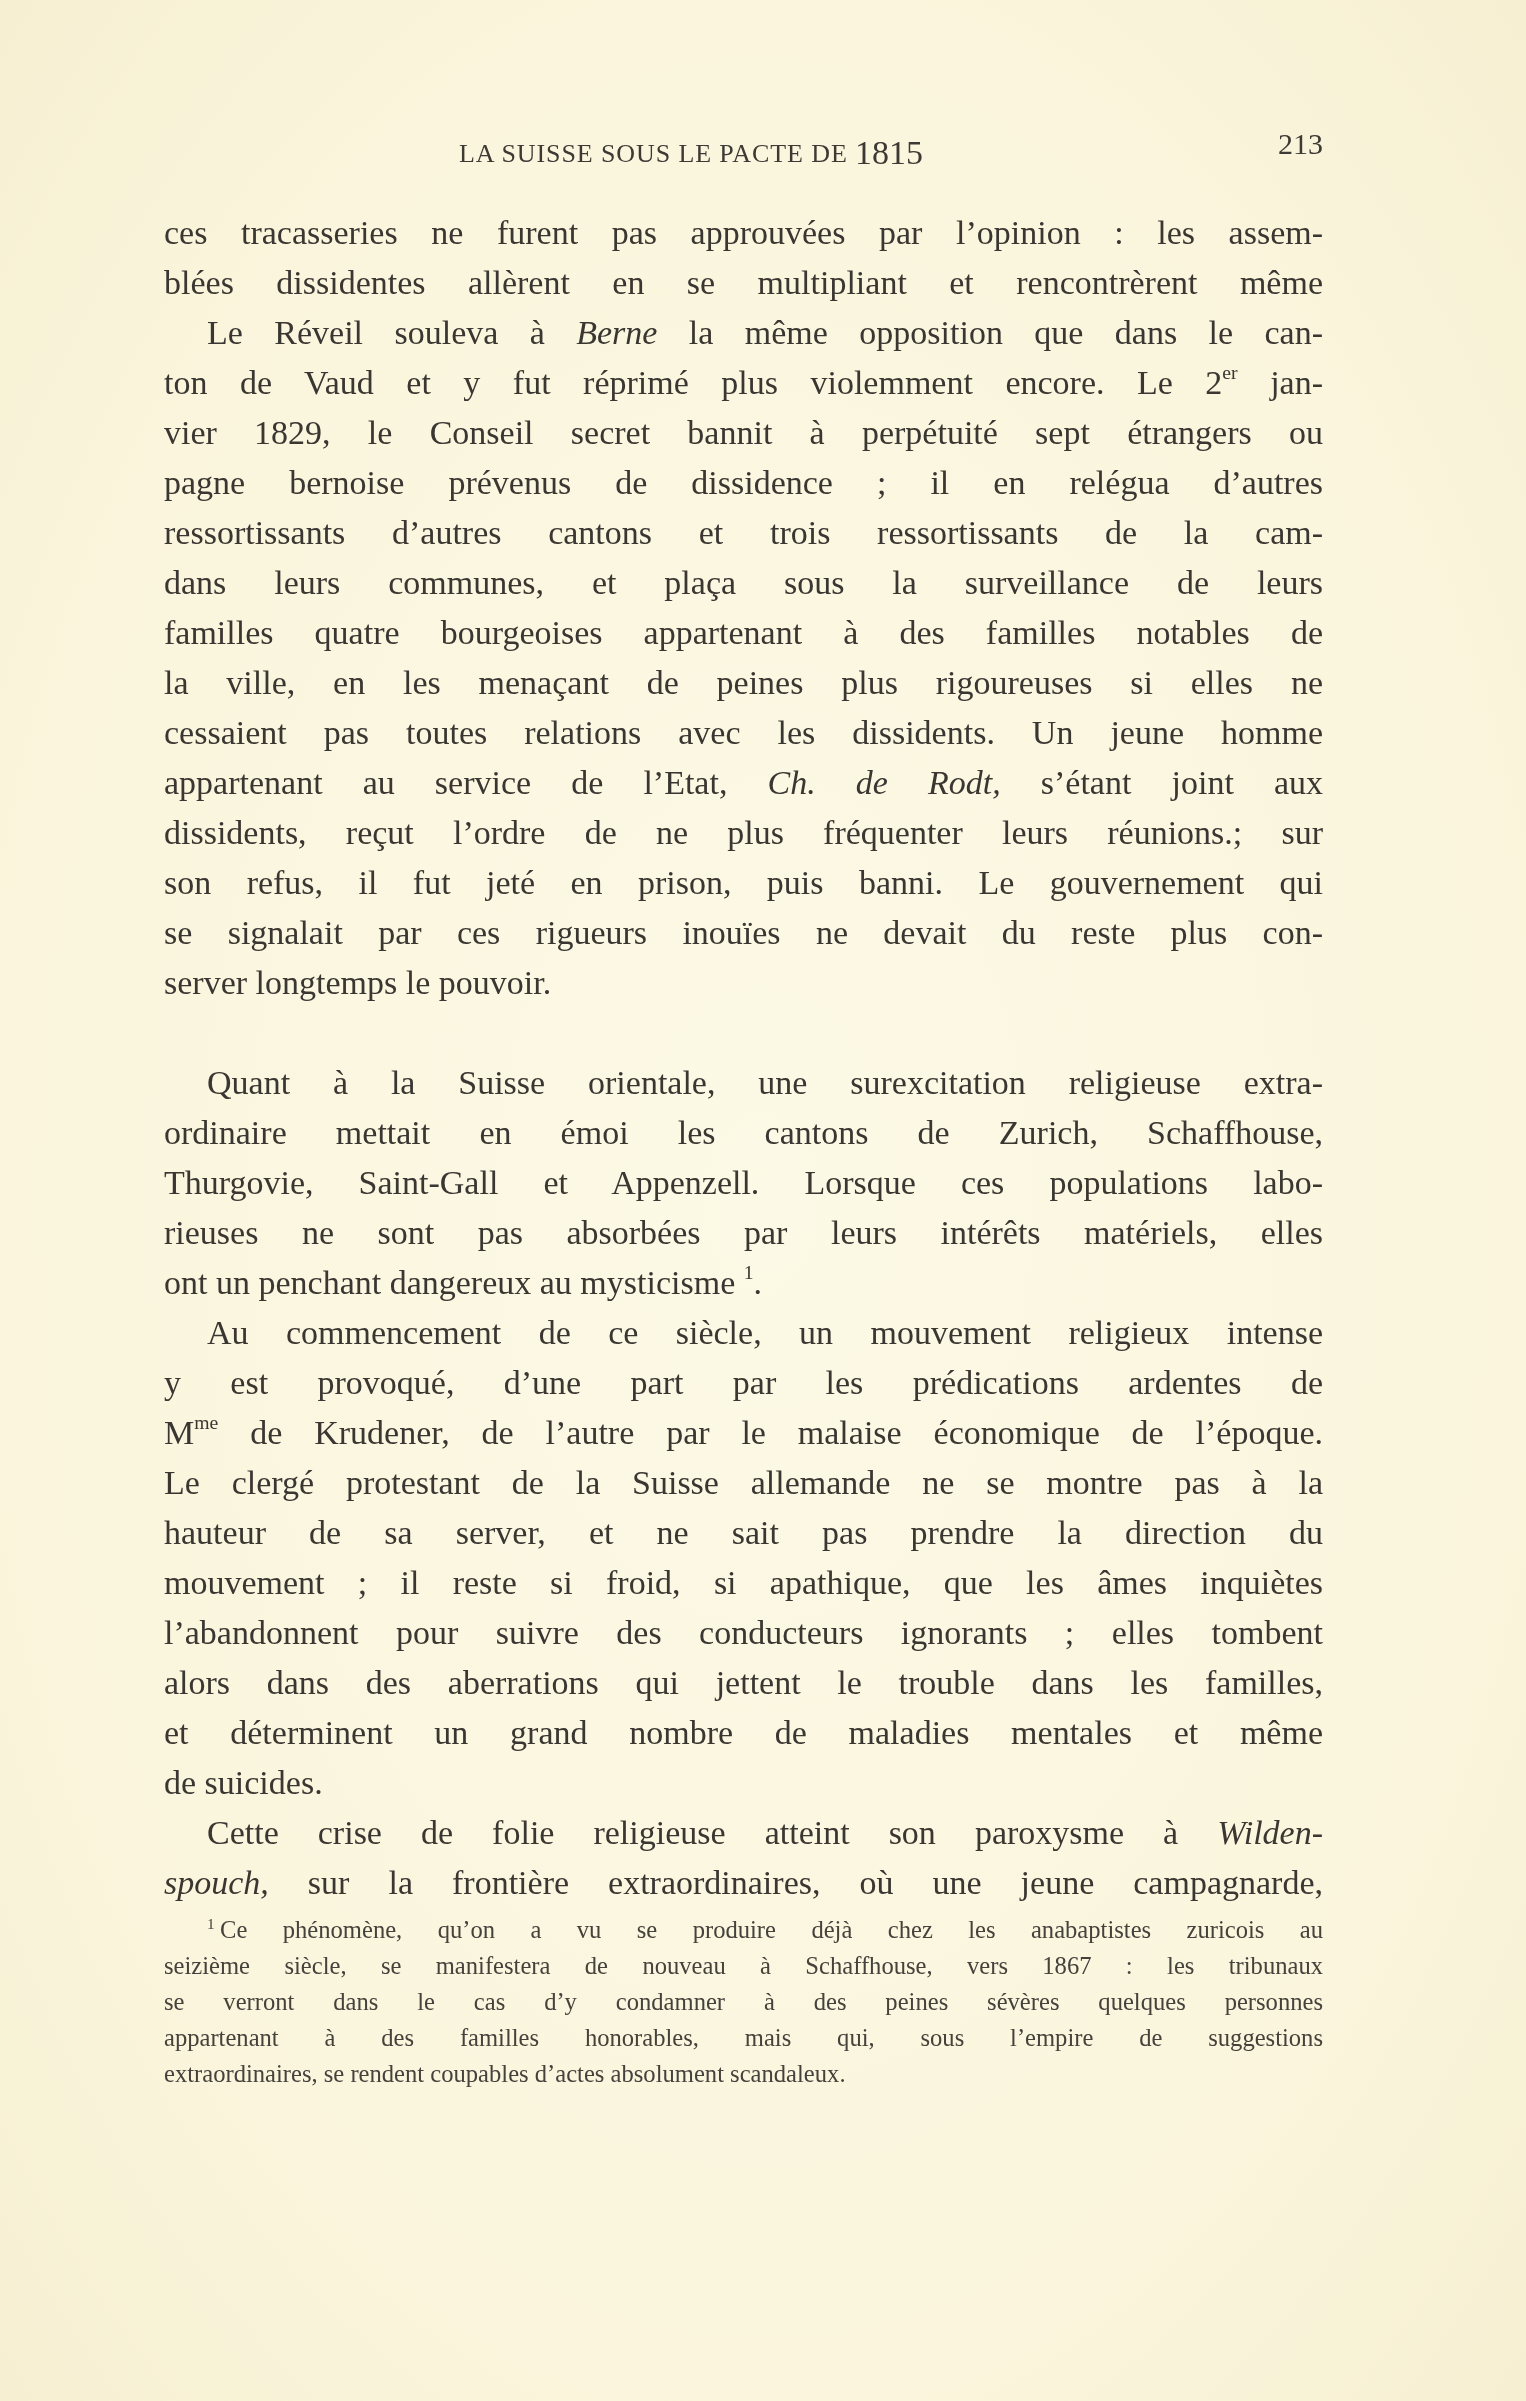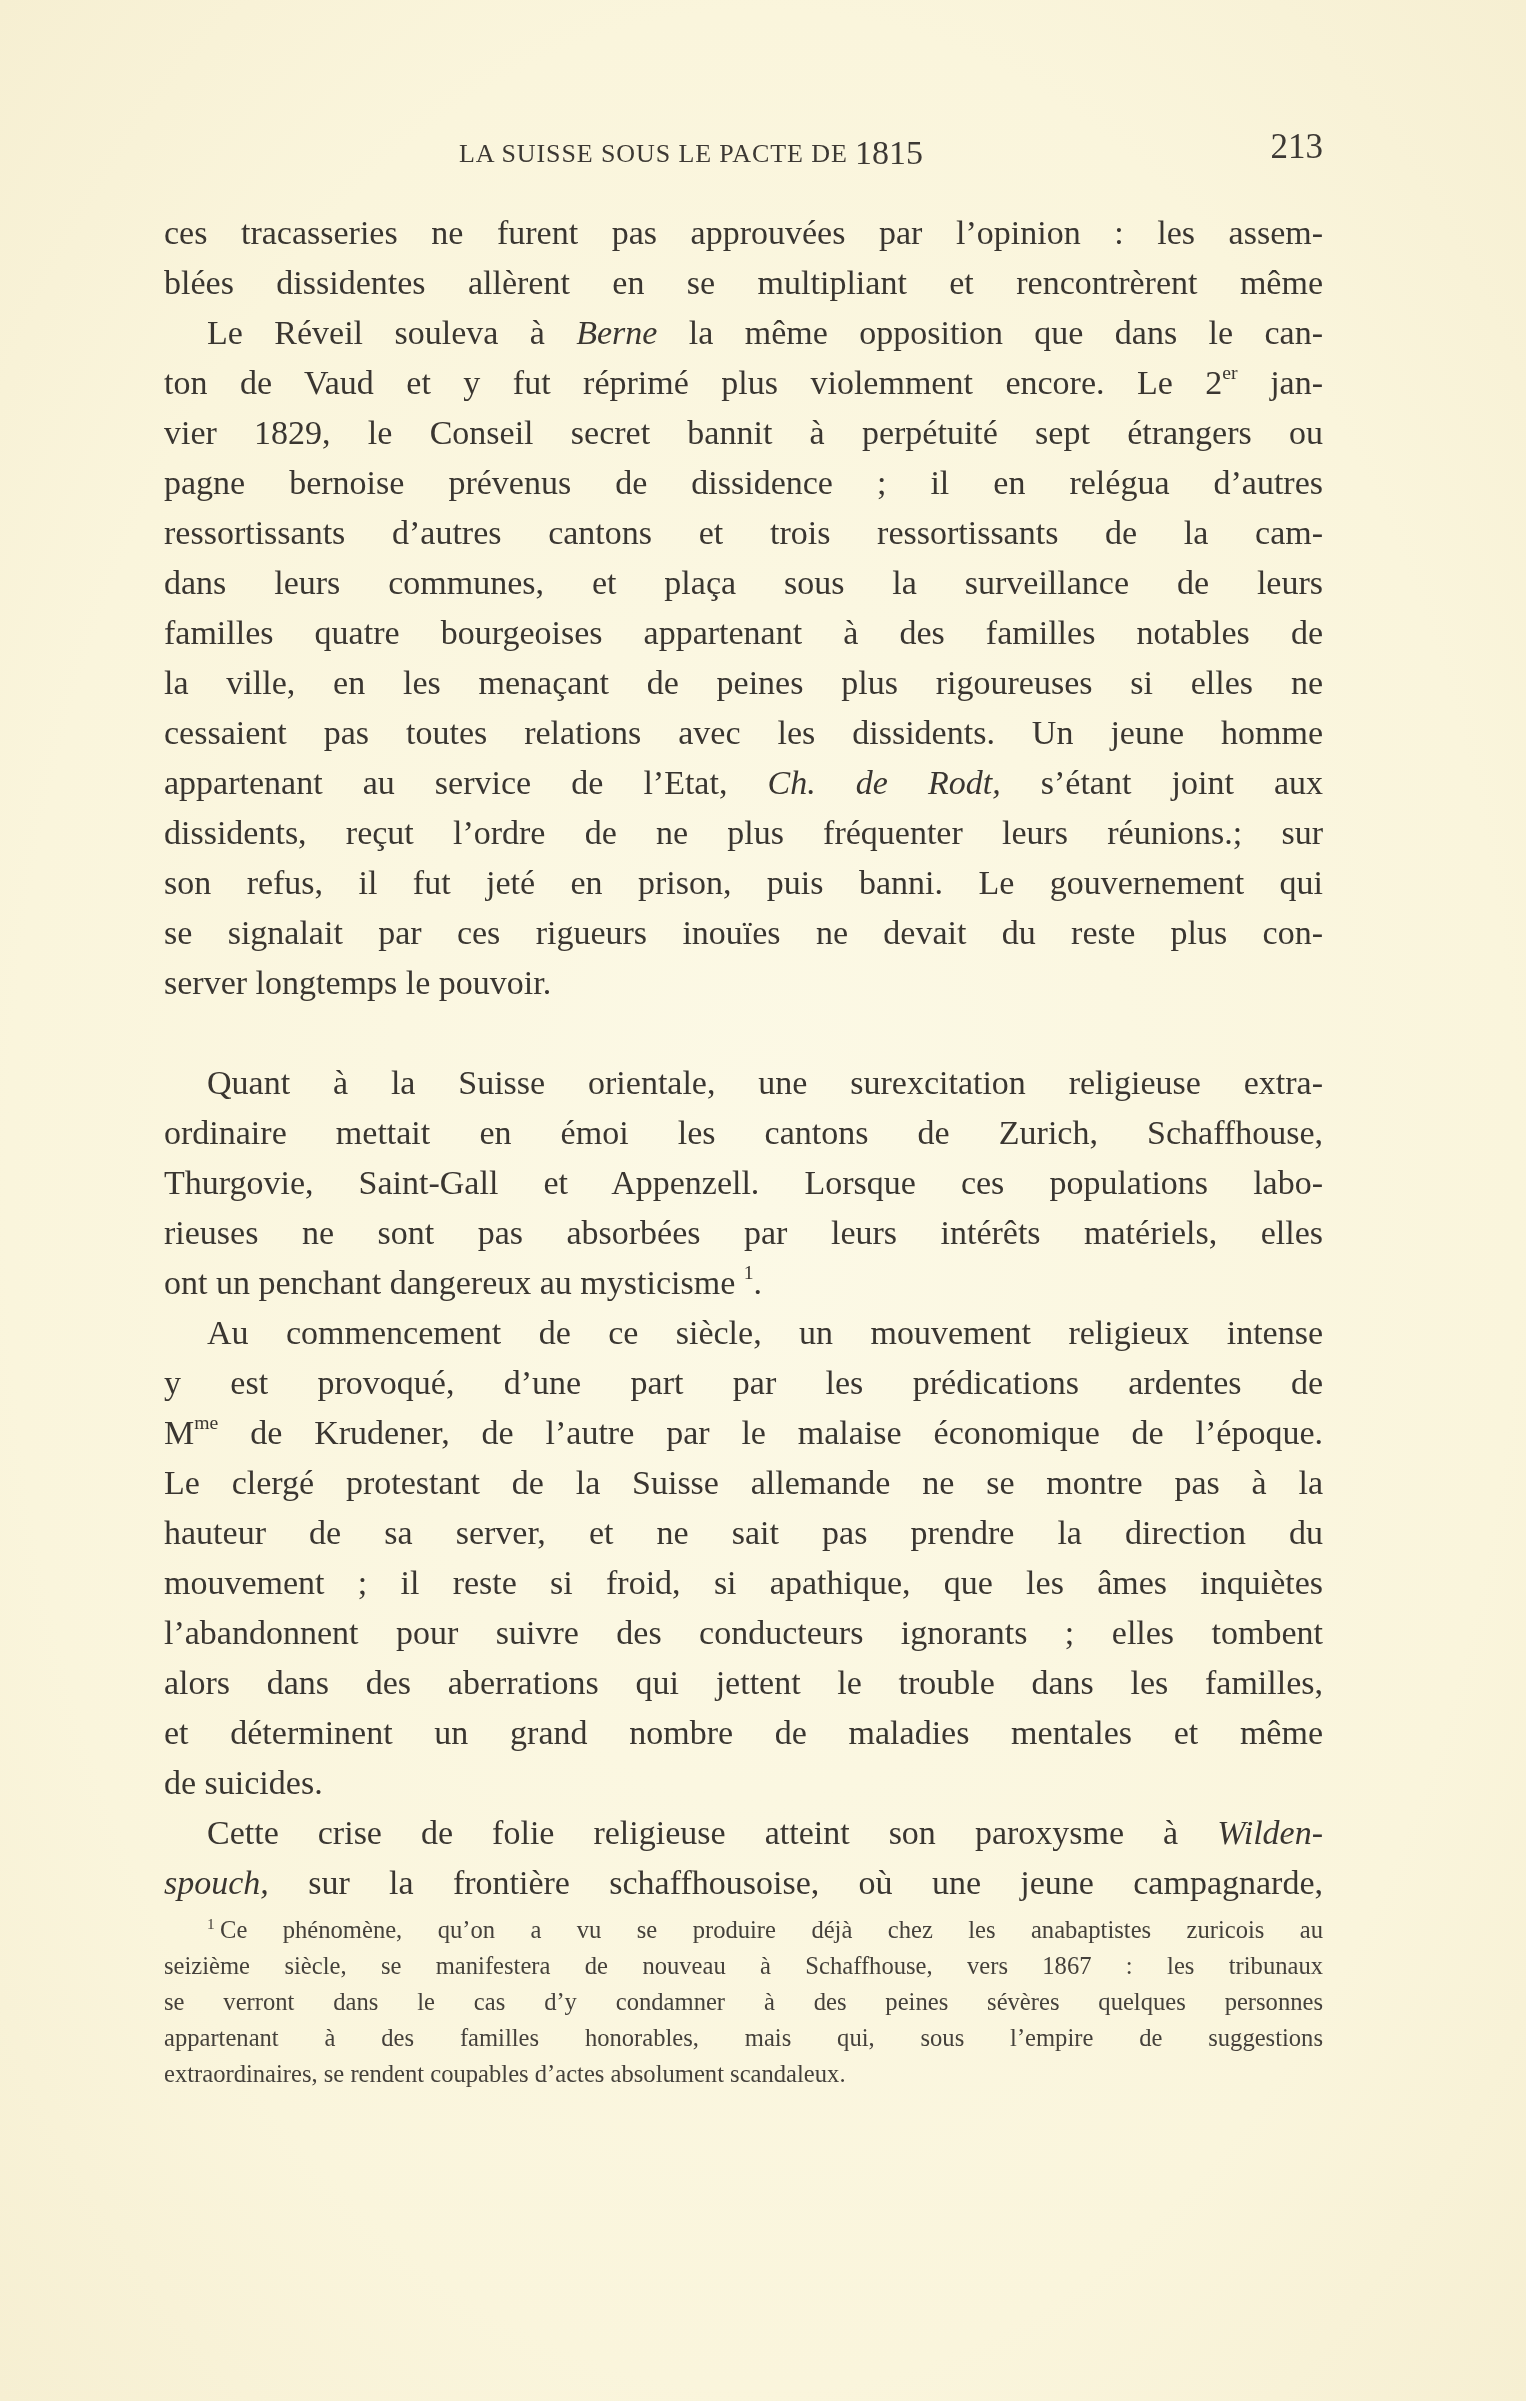--- a/index.html
+++ b/index.html
@@ -42,21 +42,21 @@
     .running-title .year {
       font-size: 34px;
       letter-spacing: 0;
       position: relative;
       top: 1.8px;
     }
     .page-number {
       position: absolute;
       right: 0;
       top: -5.4px;
-      font-size: 35px;
+      font-size: 30px;
       color: #3d3934;
     }
     .body-text {
       position: absolute;
       left: 164px;
       width: 1159px;
       top: 208px;
     }
     .line {
       display: block;
@@ -154,21 +154,21 @@
     <span class="line"><span>M</span><sup>me</sup> <span>de Krudener, de l’autre par le malaise économique de l’époque.</span></span>
     <span class="line">Le clergé protestant de la Suisse allemande ne se montre pas à la</span>
     <span class="line">hauteur de sa server, et ne sait pas prendre la direction du</span>
     <span class="line">mouvement ; il reste si froid, si apathique, que les âmes inquiètes</span>
     <span class="line">l’abandonnent pour suivre des conducteurs ignorants ; elles tombent</span>
     <span class="line">alors dans des aberrations qui jettent le trouble dans les familles,</span>
     <span class="line">et déterminent un grand nombre de maladies mentales et même</span>
     <span class="line last">de suicides.</span>
 
     <span class="line indent"><span>Cette crise de folie religieuse atteint son paroxysme à</span> <em class="it">Wilden-</em></span>
-    <span class="line"><em class="it">spouch,</em> <span>sur la frontière schaffhousoise, où une jeune campagnarde,</span></span>
+    <span class="line"><em class="it">spouch,</em> <span>sur la frontière extraordinaires, où une jeune campagnarde,</span></span>
   </div>
 
   <div class="footnotes">
     <span class="fn-line indent"><span class="fn-marker">1</span><span>Ce phénomène, qu’on a vu se produire déjà chez les anabaptistes zuricois au</span></span>
     <span class="fn-line">seizième siècle, se manifestera de nouveau à Schaffhouse, vers 1867 : les tribunaux</span>
     <span class="fn-line">se verront dans le cas d’y condamner à des peines sévères quelques personnes</span>
     <span class="fn-line">appartenant à des familles honorables, mais qui, sous l’empire de suggestions</span>
     <span class="fn-line last">extraordinaires, se rendent coupables d’actes absolument scandaleux.</span>
   </div>
 

